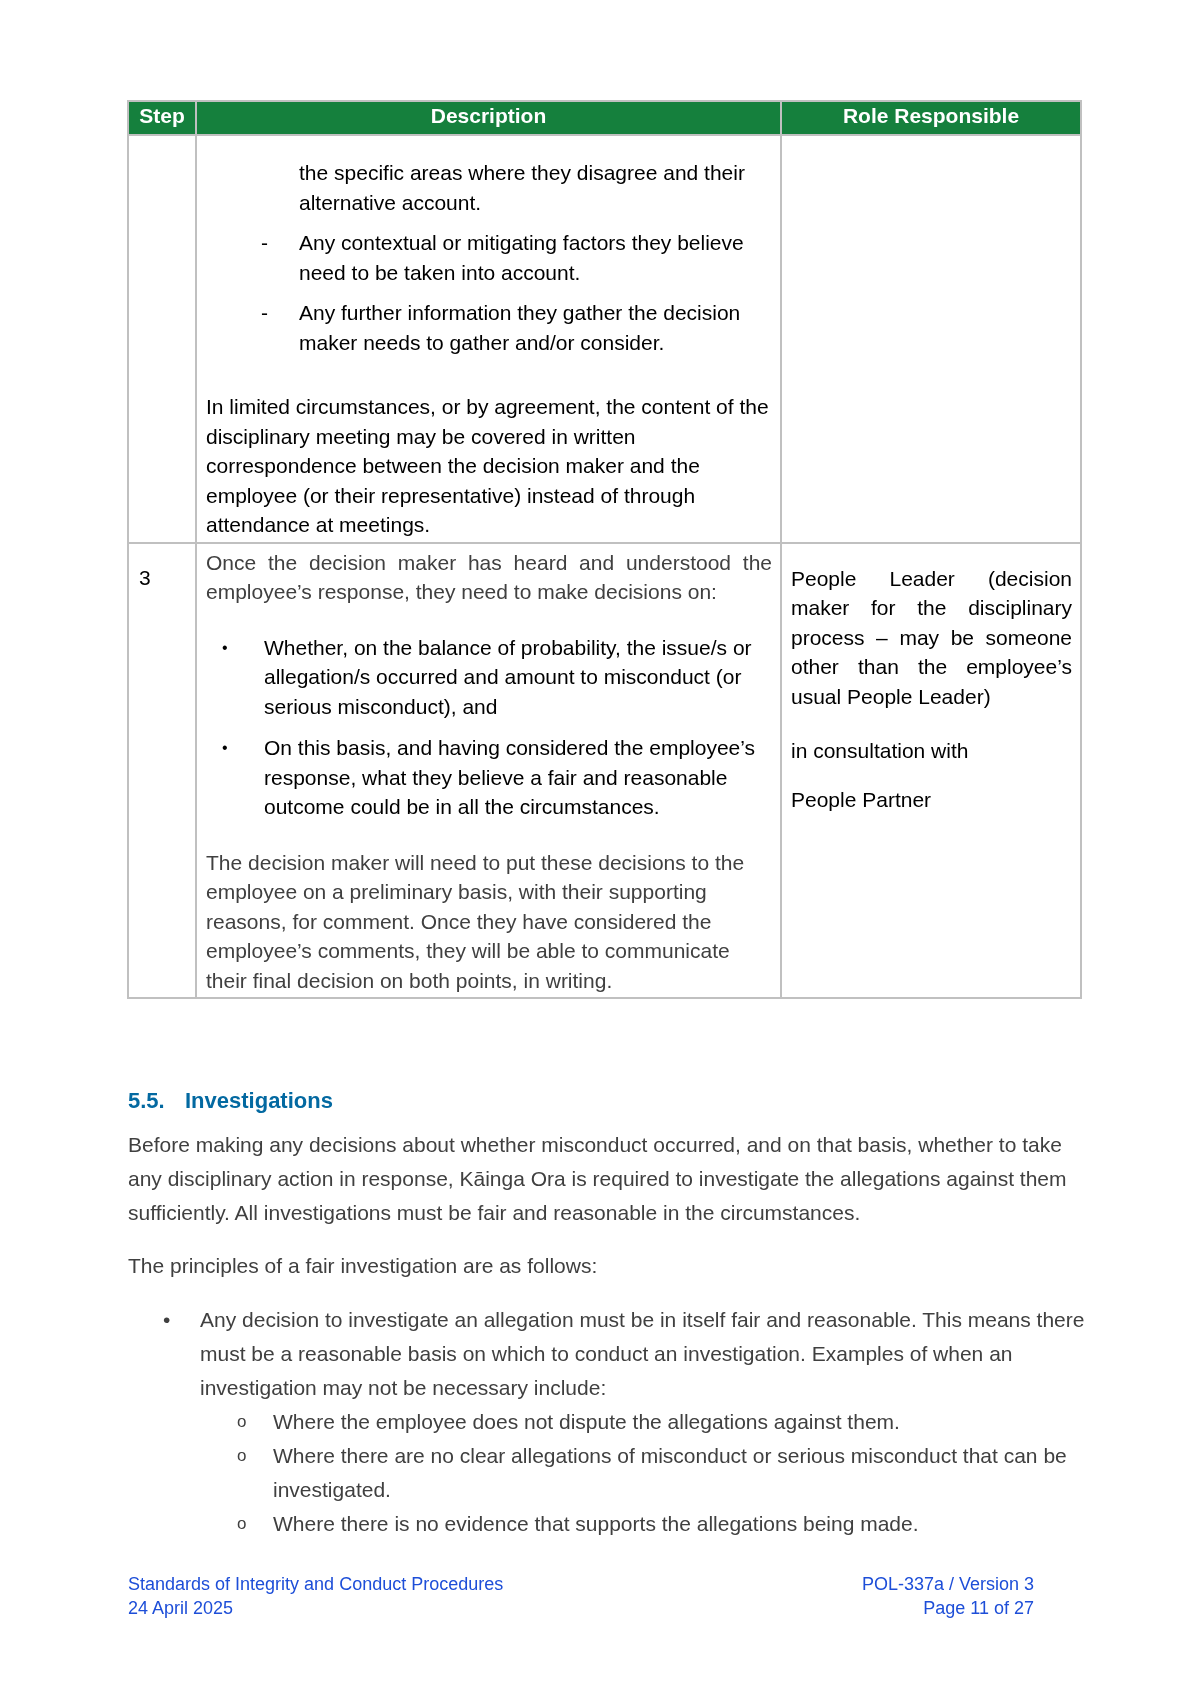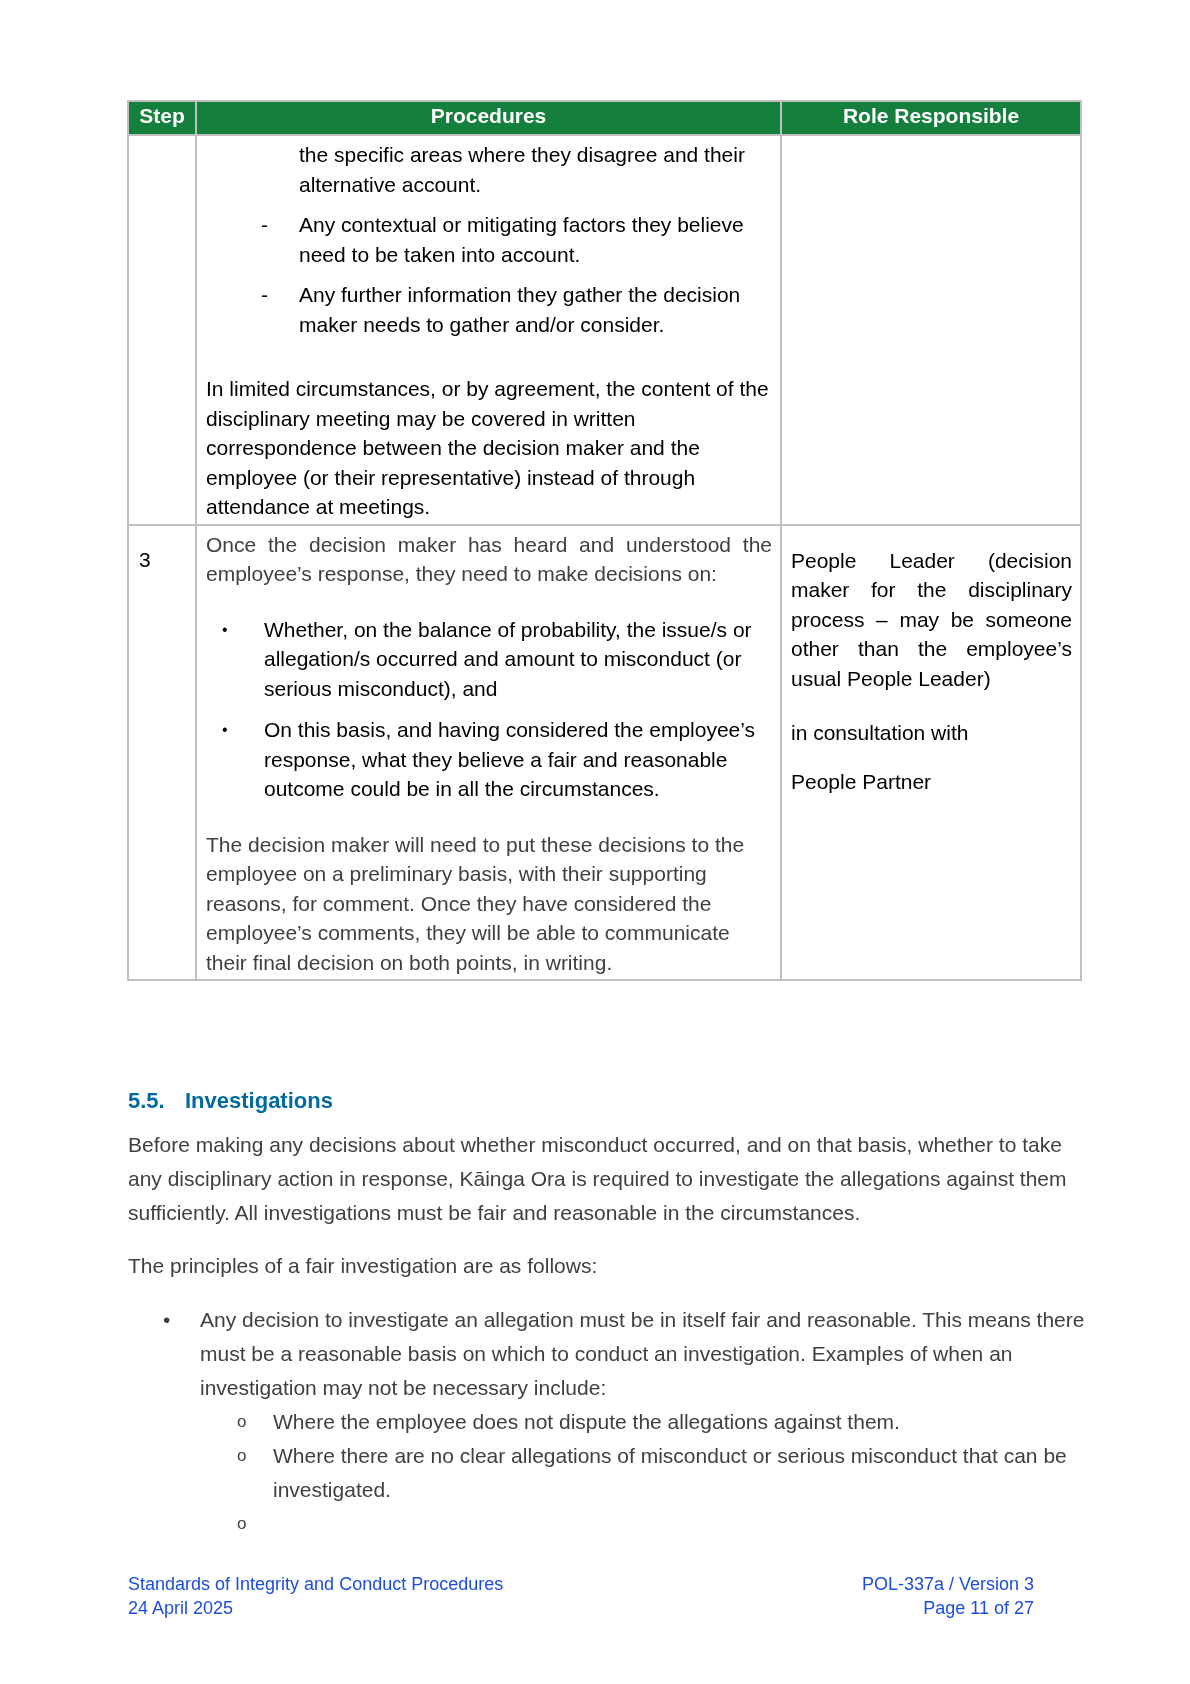--- a/index.html
+++ b/index.html
@@ -42,32 +42,32 @@
 
   <table class="proc">
     <colgroup>
         <col class="c1">
         <col class="c2">
         <col class="c3">
       </colgroup>
     <thead>
       <tr>
         <th>Step</th>
-        <th>Procedures</th>
+        <th>Description</th>
         <th>Role Responsible</th>
       </tr>
     </thead>
     <tbody>
       <tr style="height:380px;">
         <td>
             <div class="step-num"></div>
           </td>
         <td>
           <div class="cell">
-            <div class="cont" style="margin-bottom:11px;">the specific areas where they disagree and their alternative account.</div>
+            <div class="cont" style="margin-bottom:11px;margin-top:18px;">the specific areas where they disagree and their alternative account.</div>
             <div class="dash-item">
               <span class="mark">-</span>
               <span>Any contextual or mitigating factors they believe need to be taken into account.</span>
             </div>
             <div class="dash-item">
               <span class="mark">-</span>
               <span>Any further information they gather the decision maker needs to gather and/or consider.</span>
             </div>
             <div class="gap"></div>
             <p class="para" style="margin-top:-4px;">In limited circumstances, or by agreement, the content of the disciplinary meeting may be covered in written correspondence between the decision maker and the employee (or their representative) instead of through attendance at meetings.</p>
@@ -124,20 +124,21 @@
   <div class="l2" style="top:1405px;">
     <span class="mark">o</span>
     <span>Where the employee does not dispute the allegations against them.</span>
   </div>
   <div class="l2" style="top:1439px;">
     <span class="mark">o</span>
     <span>Where there are no clear allegations of misconduct or serious misconduct that can be investigated.</span>
   </div>
   <div class="l2" style="top:1507px;">
     <span class="mark">o</span>
+    <span>Where there is no evidence that supports the allegations being made.</span>
   </div>
 
   <div class="footer left">
     <div>Standards of Integrity and Conduct Procedures</div>
     <div>24 April 2025</div>
   </div>
   <div class="footer right">
     <div>POL-337a / Version 3</div>
     <div>Page 11 of 27</div>
   </div>

